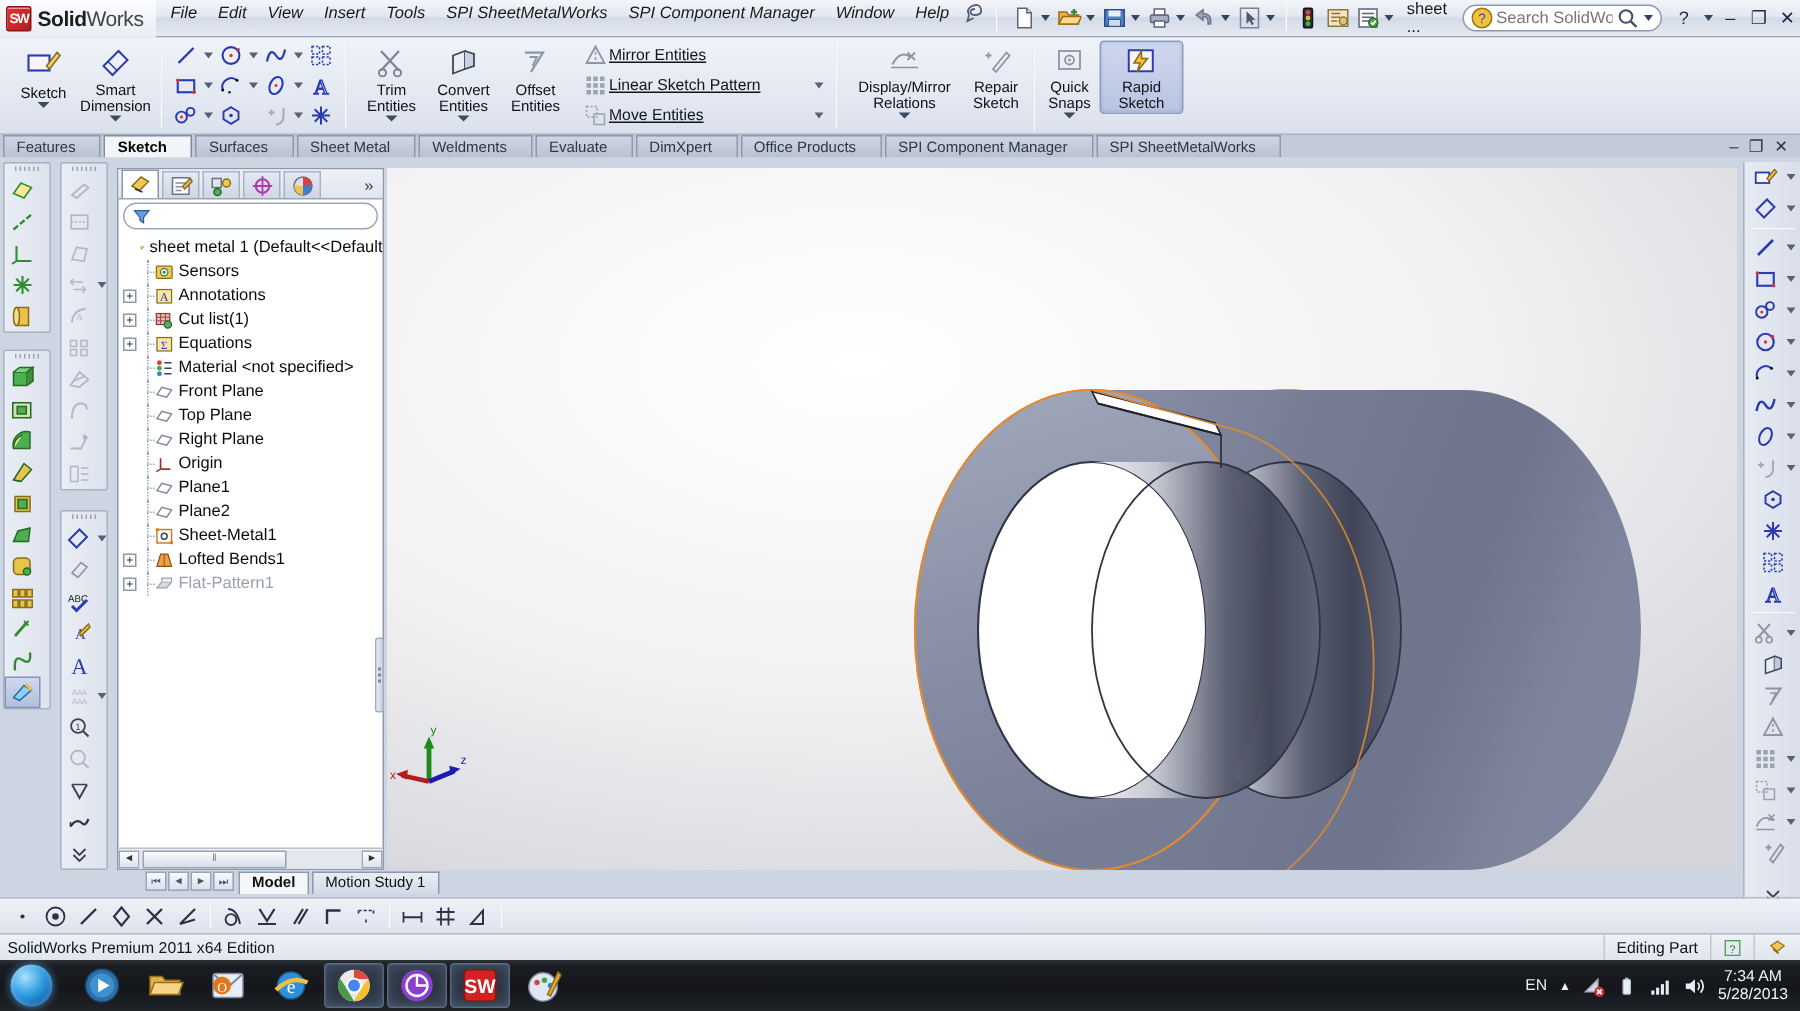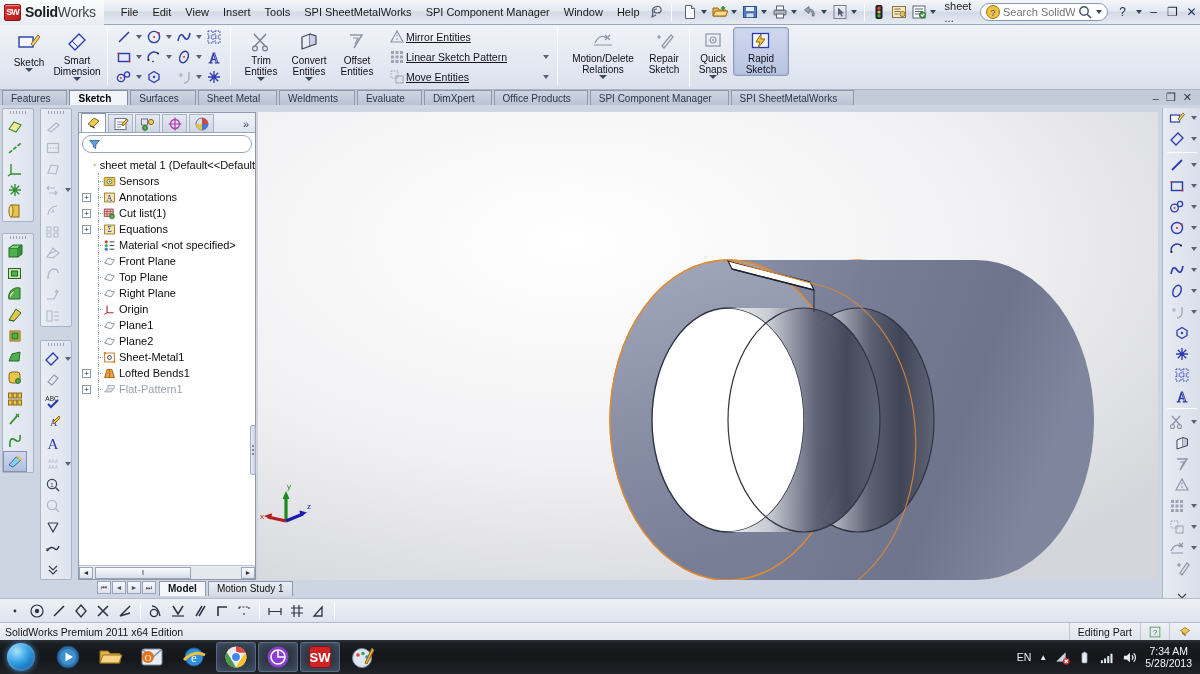--- a/index.html
+++ b/index.html
@@ -29,21 +29,21 @@
     border: 1px solid #8d1414;
     color: #fff; font-weight: bold; font-size: 9px;
     display: flex; align-items: center; justify-content: center;
     margin-right: 4px; letter-spacing: -1px;
     box-shadow: inset 0 1px 0 rgba(255,255,255,.5);
   }
   .sw-name { font-size: 14px; letter-spacing: -0.3px; color: #1d1d1d; }
   .sw-name b { font-weight: bold; }
   .sw-name span { font-weight: normal; color: #444; }
 
-  .menubar { display: flex; align-items: center; height: 25px; margin-left: 10px; }
+  .menubar { display: flex; align-items: flex-start; height: 25px; margin-left: 3px; font-style: italic; }
   .menu-item { padding: 3px 7px; font-size: 11px; color: #1a1a1a; cursor: default; white-space: nowrap; }
 
   .tb-sep { width: 1px; height: 18px; background: #b2bcce; margin: 0 4px;
             border-right: 1px solid #fdfdfe; }
   .qtools { display: flex; align-items: center; height: 25px; margin-left: 4px; }
   .qbtn { display: flex; align-items: center; padding: 1px 2px; cursor: default; }
   .caret { width: 0; height: 0; border-left: 3px solid transparent; border-right: 3px solid transparent;
            border-top: 4px solid #34435c; margin-left: 3px; margin-right: 1px; }
   .ico { width: 16px; height: 16px; display: inline-block; position: relative; }
 
@@ -550,21 +550,21 @@
     </div>
     <div class="rib-vsep"></div>
 
     <div class="rib-group">
       <div class="rib-big" style="width:78px">
         <svg width="22" height="20" viewBox="0 0 22 20">
           <path d="M3 12 Q8 2 15 7" fill="none" stroke="#8d95a6" stroke-width="1.3"></path>
           <path d="M13 4 L18 9 M18 4 L13 9" stroke="#8d95a6" stroke-width="1.2"></path>
           <path d="M2 14 L20 14" stroke="#8d95a6" stroke-width="1"></path>
         </svg>
-        <div class="rib-lbl"><span>Motion/Delete</span><br><span>Relations</span></div>
+        <div class="rib-lbl"><span>Display/Mirror</span><br><span>Relations</span></div>
         <i class="rib-dd"></i>
       </div>
       <div class="rib-big" style="width:44px">
         <svg width="22" height="20" viewBox="0 0 22 20">
           <path d="M4 6 L8 6 M6 4 L6 8" stroke="#8d95a6" stroke-width="1.2"></path>
           <path d="M9 15 L18 4 L20 6 L11 17z" fill="none" stroke="#8d95a6" stroke-width="1.2"></path>
         </svg>
         <div class="rib-lbl"><span>Repair</span><br><span>Sketch</span></div>
       </div>
       <div class="rib-vsep"></div>

